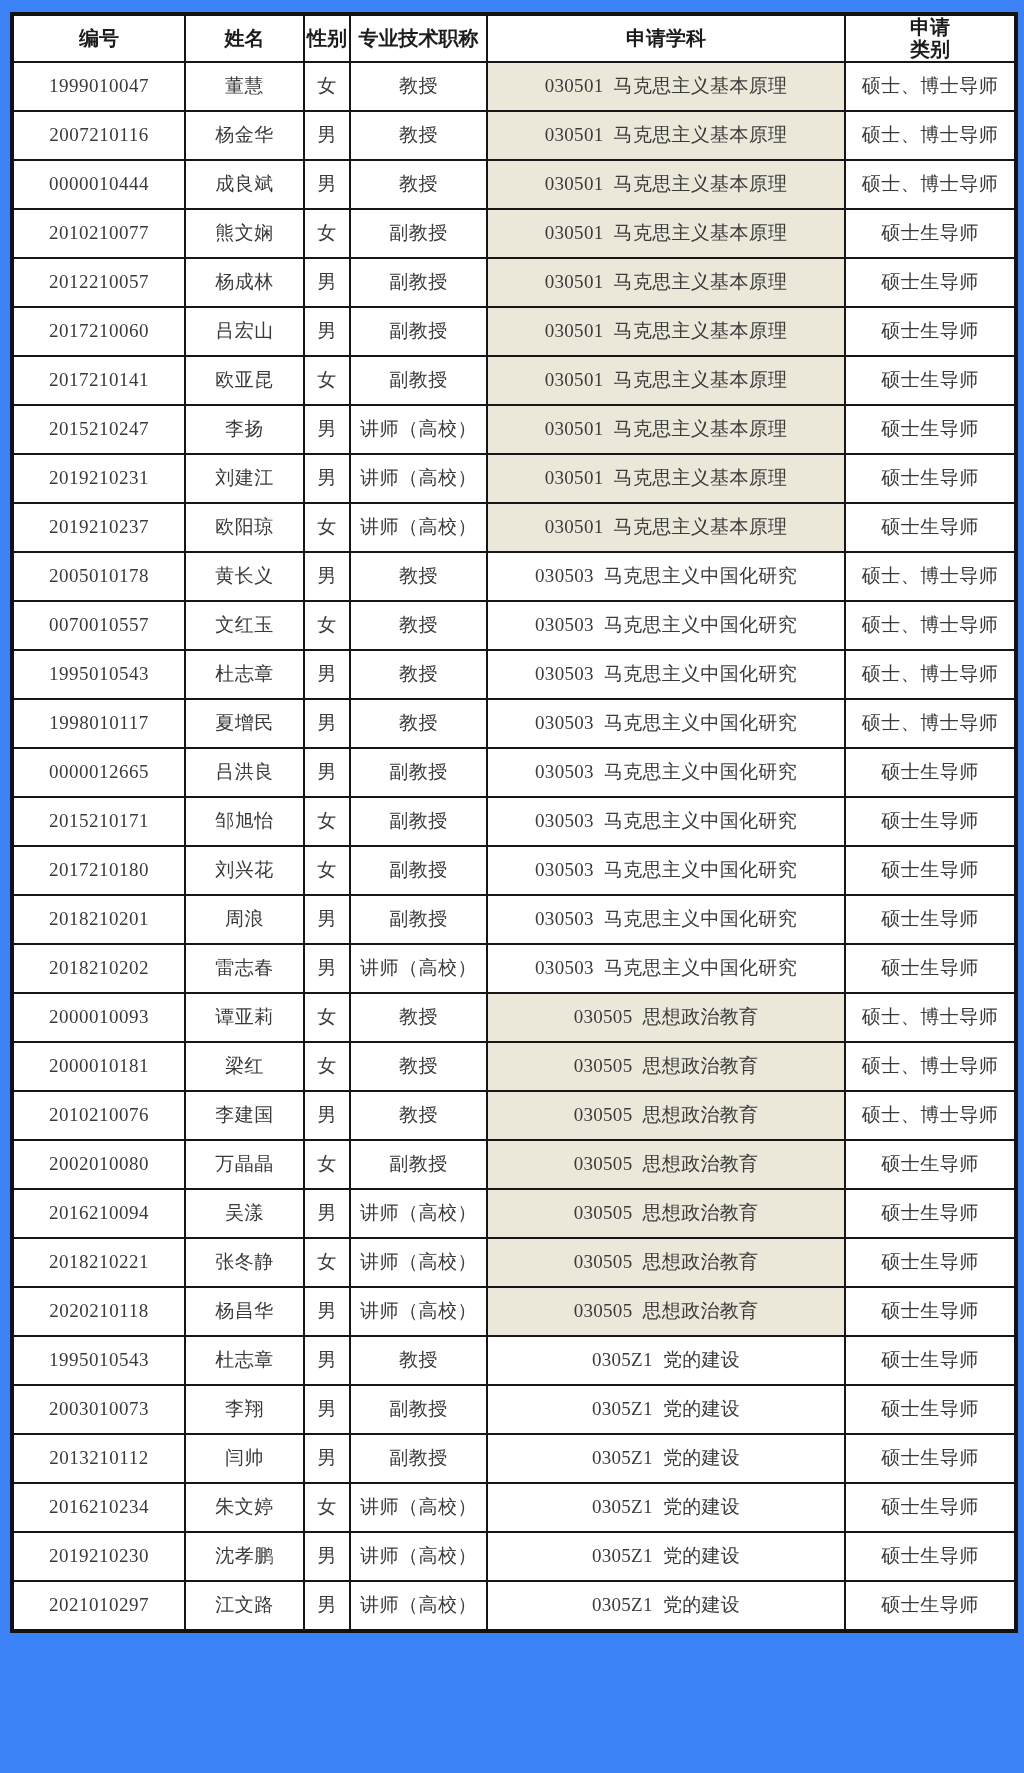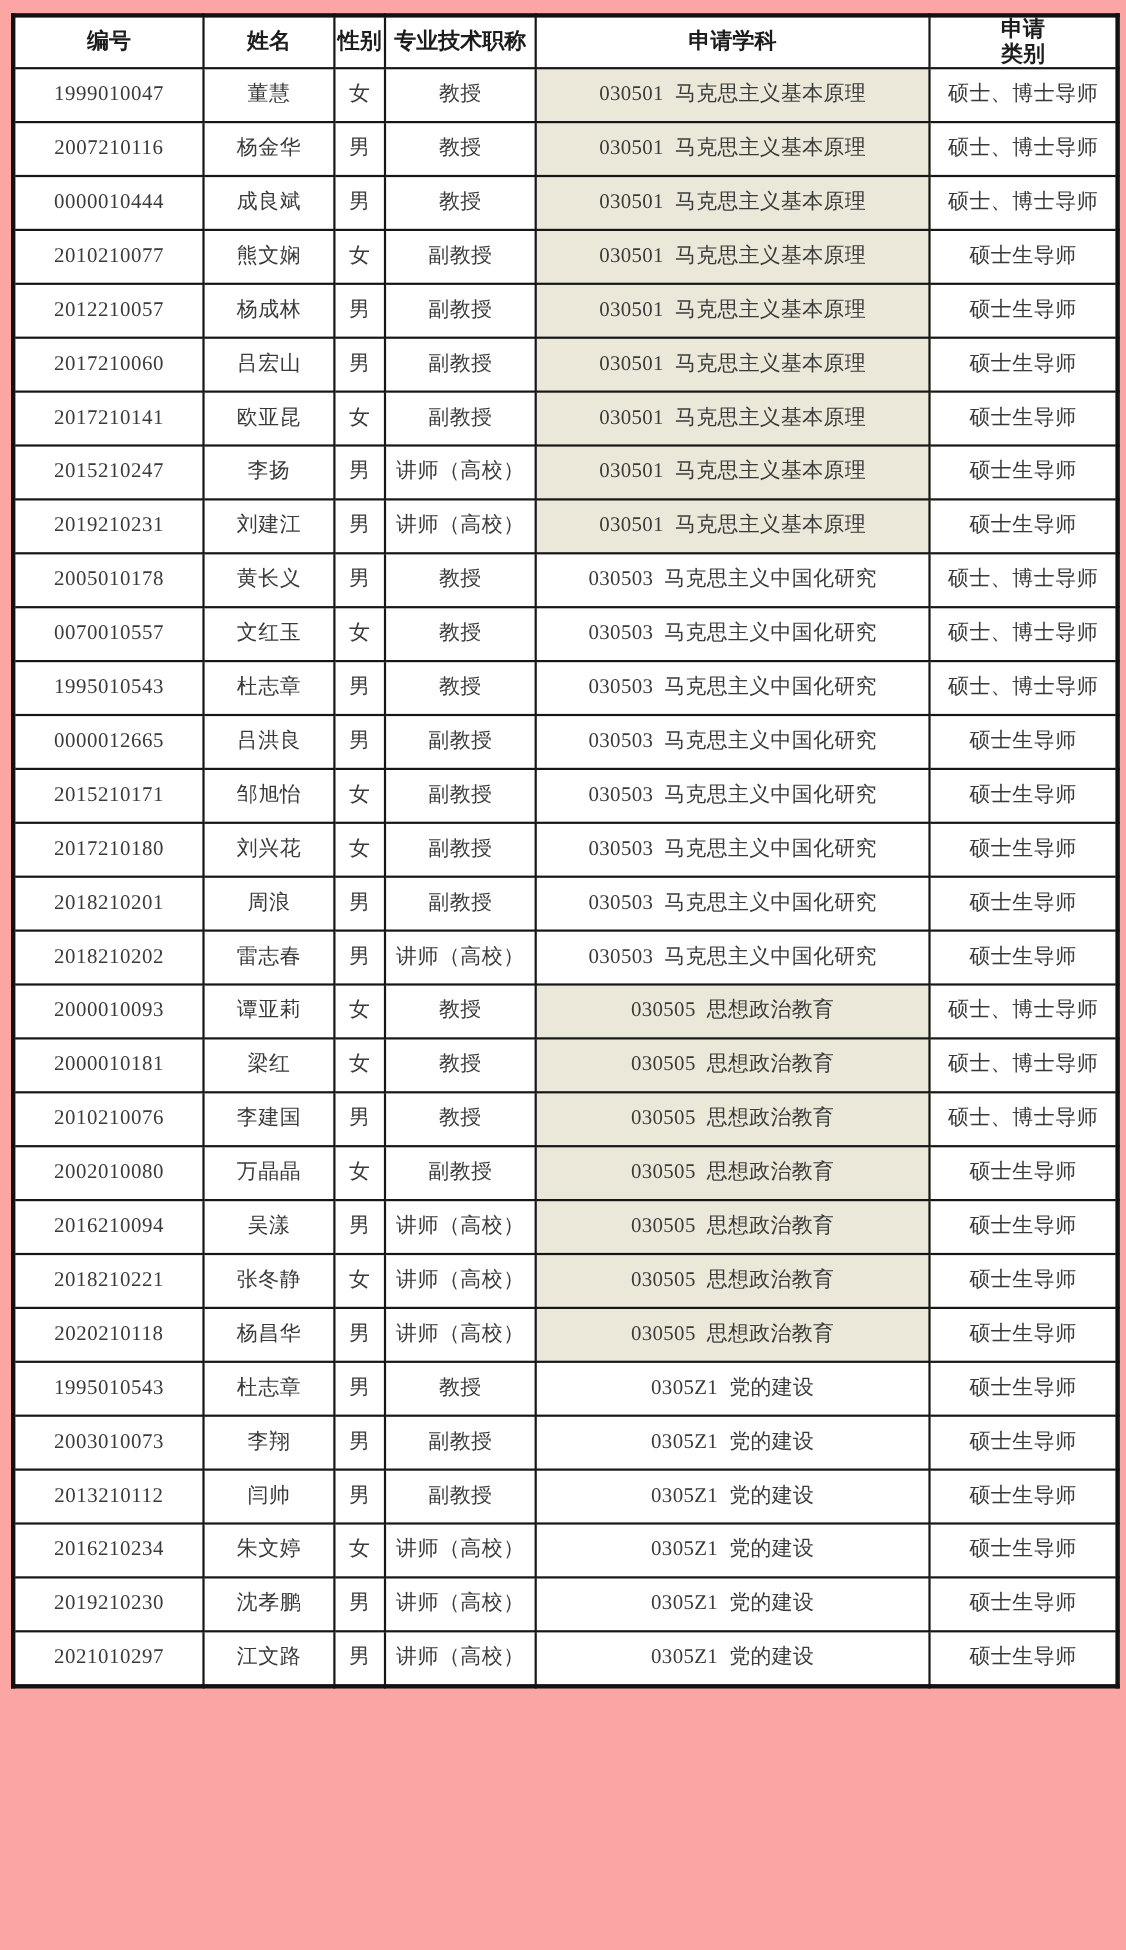--- a/index.html
+++ b/index.html
@@ -7,21 +7,21 @@
     padding: 0;
     background: #ffffff;
     width: 1024px;
     height: 1773px;
     font-family: "Liberation Serif", "DejaVu Serif", serif;
   }
   .page {
     position: relative;
     width: 1024px;
     height: 1773px;
-    background: #fca5a5;
+    background: #3b82f6;
     overflow: hidden;
   }
   table.roster {
     position: absolute;
     left: 10px;
     top: 12px;
     width: 1004px;
     border-collapse: collapse;
     table-layout: fixed;
   }
@@ -161,38 +161,54 @@
         </tr>
         <tr>
           <td class="col-id">2019210231</td>
           <td class="col-name">刘建江</td>
           <td class="col-gender">男</td>
           <td class="col-title">讲师（高校）</td>
           <td class="col-discipline hl">030501  马克思主义基本原理</td>
           <td class="col-category">硕士生导师</td>
         </tr>
         <tr>
+          <td class="col-id">2019210237</td>
+          <td class="col-name">欧阳琼</td>
+          <td class="col-gender">女</td>
+          <td class="col-title">讲师（高校）</td>
+          <td class="col-discipline hl">030501  马克思主义基本原理</td>
+          <td class="col-category">硕士生导师</td>
+        </tr>
+        <tr>
           <td class="col-id">2005010178</td>
           <td class="col-name">黄长义</td>
           <td class="col-gender">男</td>
           <td class="col-title">教授</td>
           <td class="col-discipline">030503  马克思主义中国化研究</td>
           <td class="col-category">硕士、博士导师</td>
         </tr>
         <tr>
           <td class="col-id">0070010557</td>
           <td class="col-name">文红玉</td>
           <td class="col-gender">女</td>
           <td class="col-title">教授</td>
           <td class="col-discipline">030503  马克思主义中国化研究</td>
           <td class="col-category">硕士、博士导师</td>
         </tr>
         <tr>
           <td class="col-id">1995010543</td>
           <td class="col-name">杜志章</td>
+          <td class="col-gender">男</td>
+          <td class="col-title">教授</td>
+          <td class="col-discipline">030503  马克思主义中国化研究</td>
+          <td class="col-category">硕士、博士导师</td>
+        </tr>
+        <tr>
+          <td class="col-id">1998010117</td>
+          <td class="col-name">夏增民</td>
           <td class="col-gender">男</td>
           <td class="col-title">教授</td>
           <td class="col-discipline">030503  马克思主义中国化研究</td>
           <td class="col-category">硕士、博士导师</td>
         </tr>
         <tr>
           <td class="col-id">0000012665</td>
           <td class="col-name">吕洪良</td>
           <td class="col-gender">男</td>
           <td class="col-title">副教授</td>

